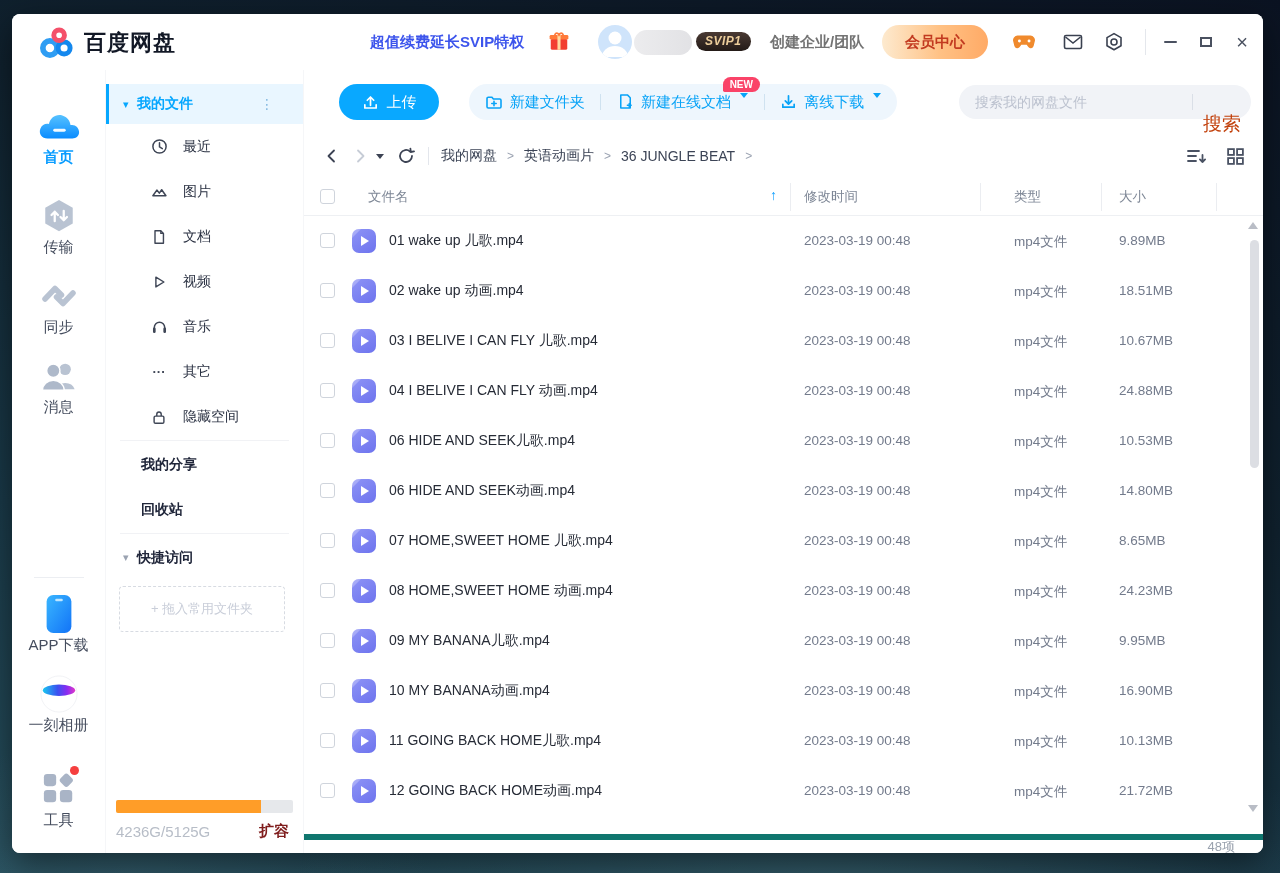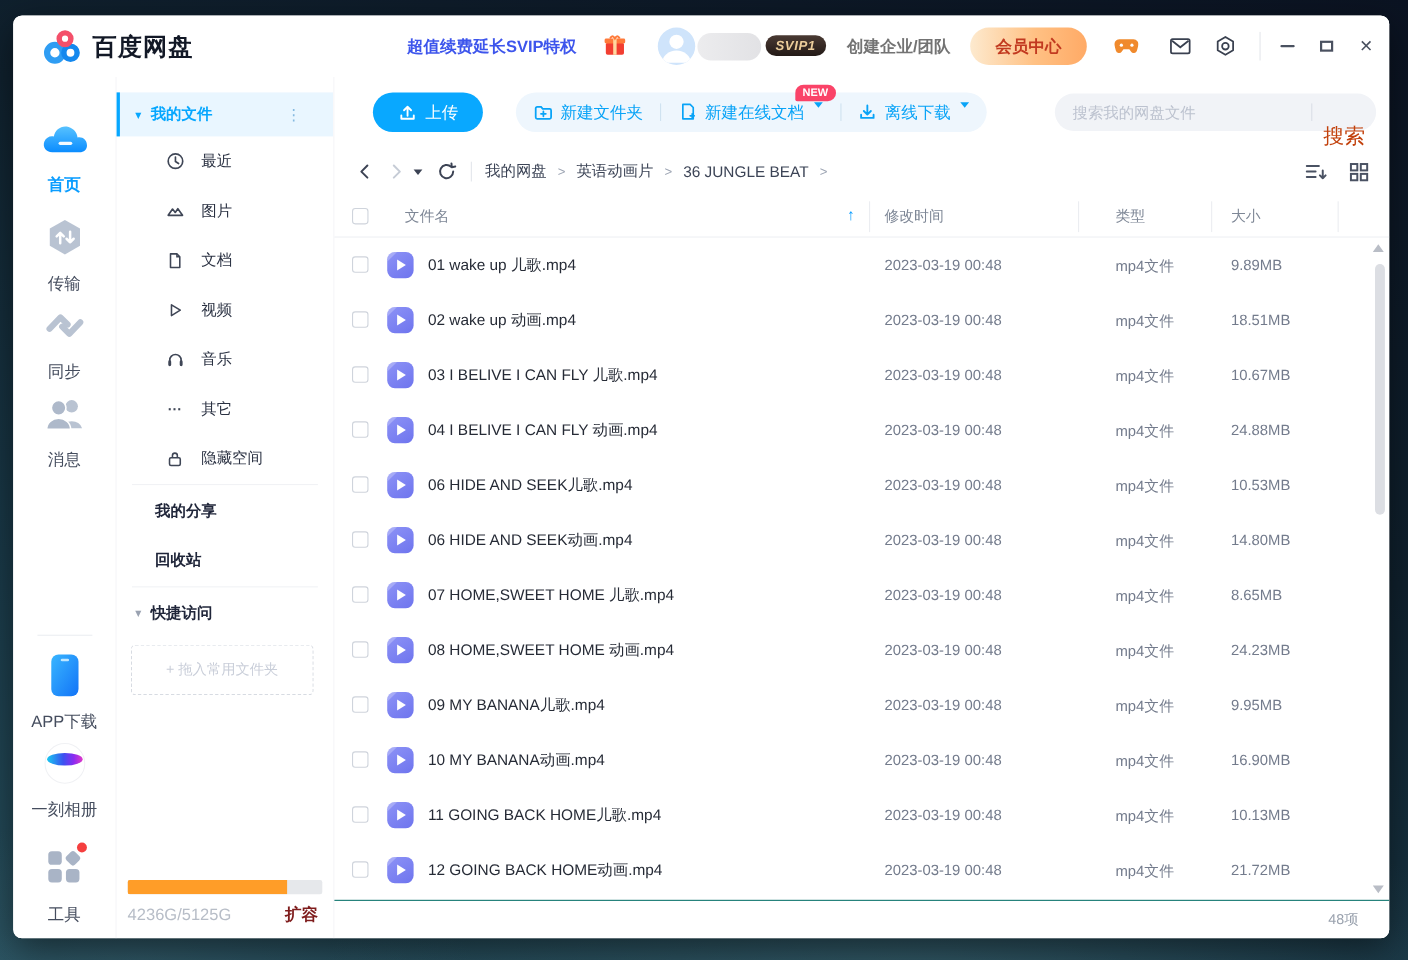--- a/index.html
+++ b/index.html
@@ -34,21 +34,21 @@
   .tb-ico{ position:absolute; top:17px; width:22px; height:22px; display:flex; align-items:center; justify-content:center; cursor:pointer;}
   .tb-sep{ position:absolute; left:1133px; top:15px; width:1px; height:26px; background:#e4e7ec;}
   .winbtn{ position:absolute; top:14px; width:28px; height:28px; display:flex; align-items:center; justify-content:center; cursor:pointer;}
   .wb-min{ width:13px; height:2px; background:#4a5160; border-radius:1px;}
   .wb-max{ width:12px; height:10px; border:2px solid #4a5160;}
   .wb-close{ font-size:20px; color:#4a5160; line-height:1;}
   
   .rail{ position:absolute; left:0; top:56px; bottom:0; width:93px; background:#fff;}
   .rg{ position:absolute; left:0; width:100%; text-align:center; cursor:pointer;}
   .rg .ric{ width:44px; height:40px; margin:0 auto; display:flex; align-items:center; justify-content:center; position:relative;}
-  .rg .rlb{ font-size:15px; color:#454d5e; margin-top:13px;}
+  .rg .rlb{ font-size:15px; color:#454d5e; margin-top:2px;}
   .rg.active .rlb{ color:#0b9dff; font-weight:bold;}
   .rail-div{ position:absolute; left:22px; width:50px; height:1px; background:#eceef2;}
   .red-dot{ position:absolute; right:2px; top:-3px; width:9px; height:9px; border-radius:50%; background:#f53f3f;}
   
   .sidebar{ position:absolute; left:93px; top:56px; bottom:0; width:198px; background:#fff; border-left:1px solid #f5f6f8;}
   .sb-head{ position:relative; margin-top:14px; height:40px; background:#e9f6ff; display:flex; align-items:center; cursor:pointer;}
   .sb-head::before{ content:""; position:absolute; left:0; top:0; bottom:0; width:3px; background:#06a7ff;}
   .sb-caret{ color:#06a7ff; font-size:11px; margin-left:17px; width:14px;}
   .sb-head-label{ color:#06a7ff; font-size:14px; font-weight:bold;}
   .sb-kebab{ position:absolute; right:28px; color:#85b9e0; font-size:14px; letter-spacing:1px; cursor:pointer;}
@@ -116,21 +116,21 @@
   .ficon::after{ content:""; position:absolute; left:9px; top:7px; width:0; height:0;
     border-left:8px solid #fff; border-top:5px solid transparent; border-bottom:5px solid transparent;}
   .c-name{ position:absolute; left:85px; top:16px; font-size:14px; color:#262b36;}
   .c-date{ position:absolute; left:500px; top:17px; font-size:13.5px; color:#737b8c;}
   .c-type{ position:absolute; left:710px; top:17px; font-size:13.5px; color:#737b8c;}
   .c-size{ position:absolute; left:815px; top:17px; font-size:13.5px; color:#737b8c;}
   
   .sbar-up{ position:absolute; right:5px; top:152px; width:0; height:0; border-left:5px solid transparent; border-right:5px solid transparent; border-bottom:7px solid #b9bdc6; cursor:pointer;}
   .sbar-thumb{ position:absolute; right:4px; top:170px; width:9px; height:228px; border-radius:5px; background:#dcdee3; cursor:pointer;}
   .sbar-down{ position:absolute; right:5px; top:735px; width:0; height:0; border-left:5px solid transparent; border-right:5px solid transparent; border-top:7px solid #b9bdc6; cursor:pointer;}
-  .tfoot{ position:absolute; left:0; right:0; bottom:0; height:35px; border-top:1px solid #0f766e;
+  .tfoot{ position:absolute; left:0; right:0; bottom:0; height:19px; border-top:6px solid #0f766e;
     display:flex; align-items:center; justify-content:flex-end; padding-right:28px; color:#9aa2ae; font-size:13px;}
   svg{ display:block;}
 </style>
 </head>
 <body>
 
 <div class="window">
 
   <div class="titlebar">
     <div class="tb-logo">

